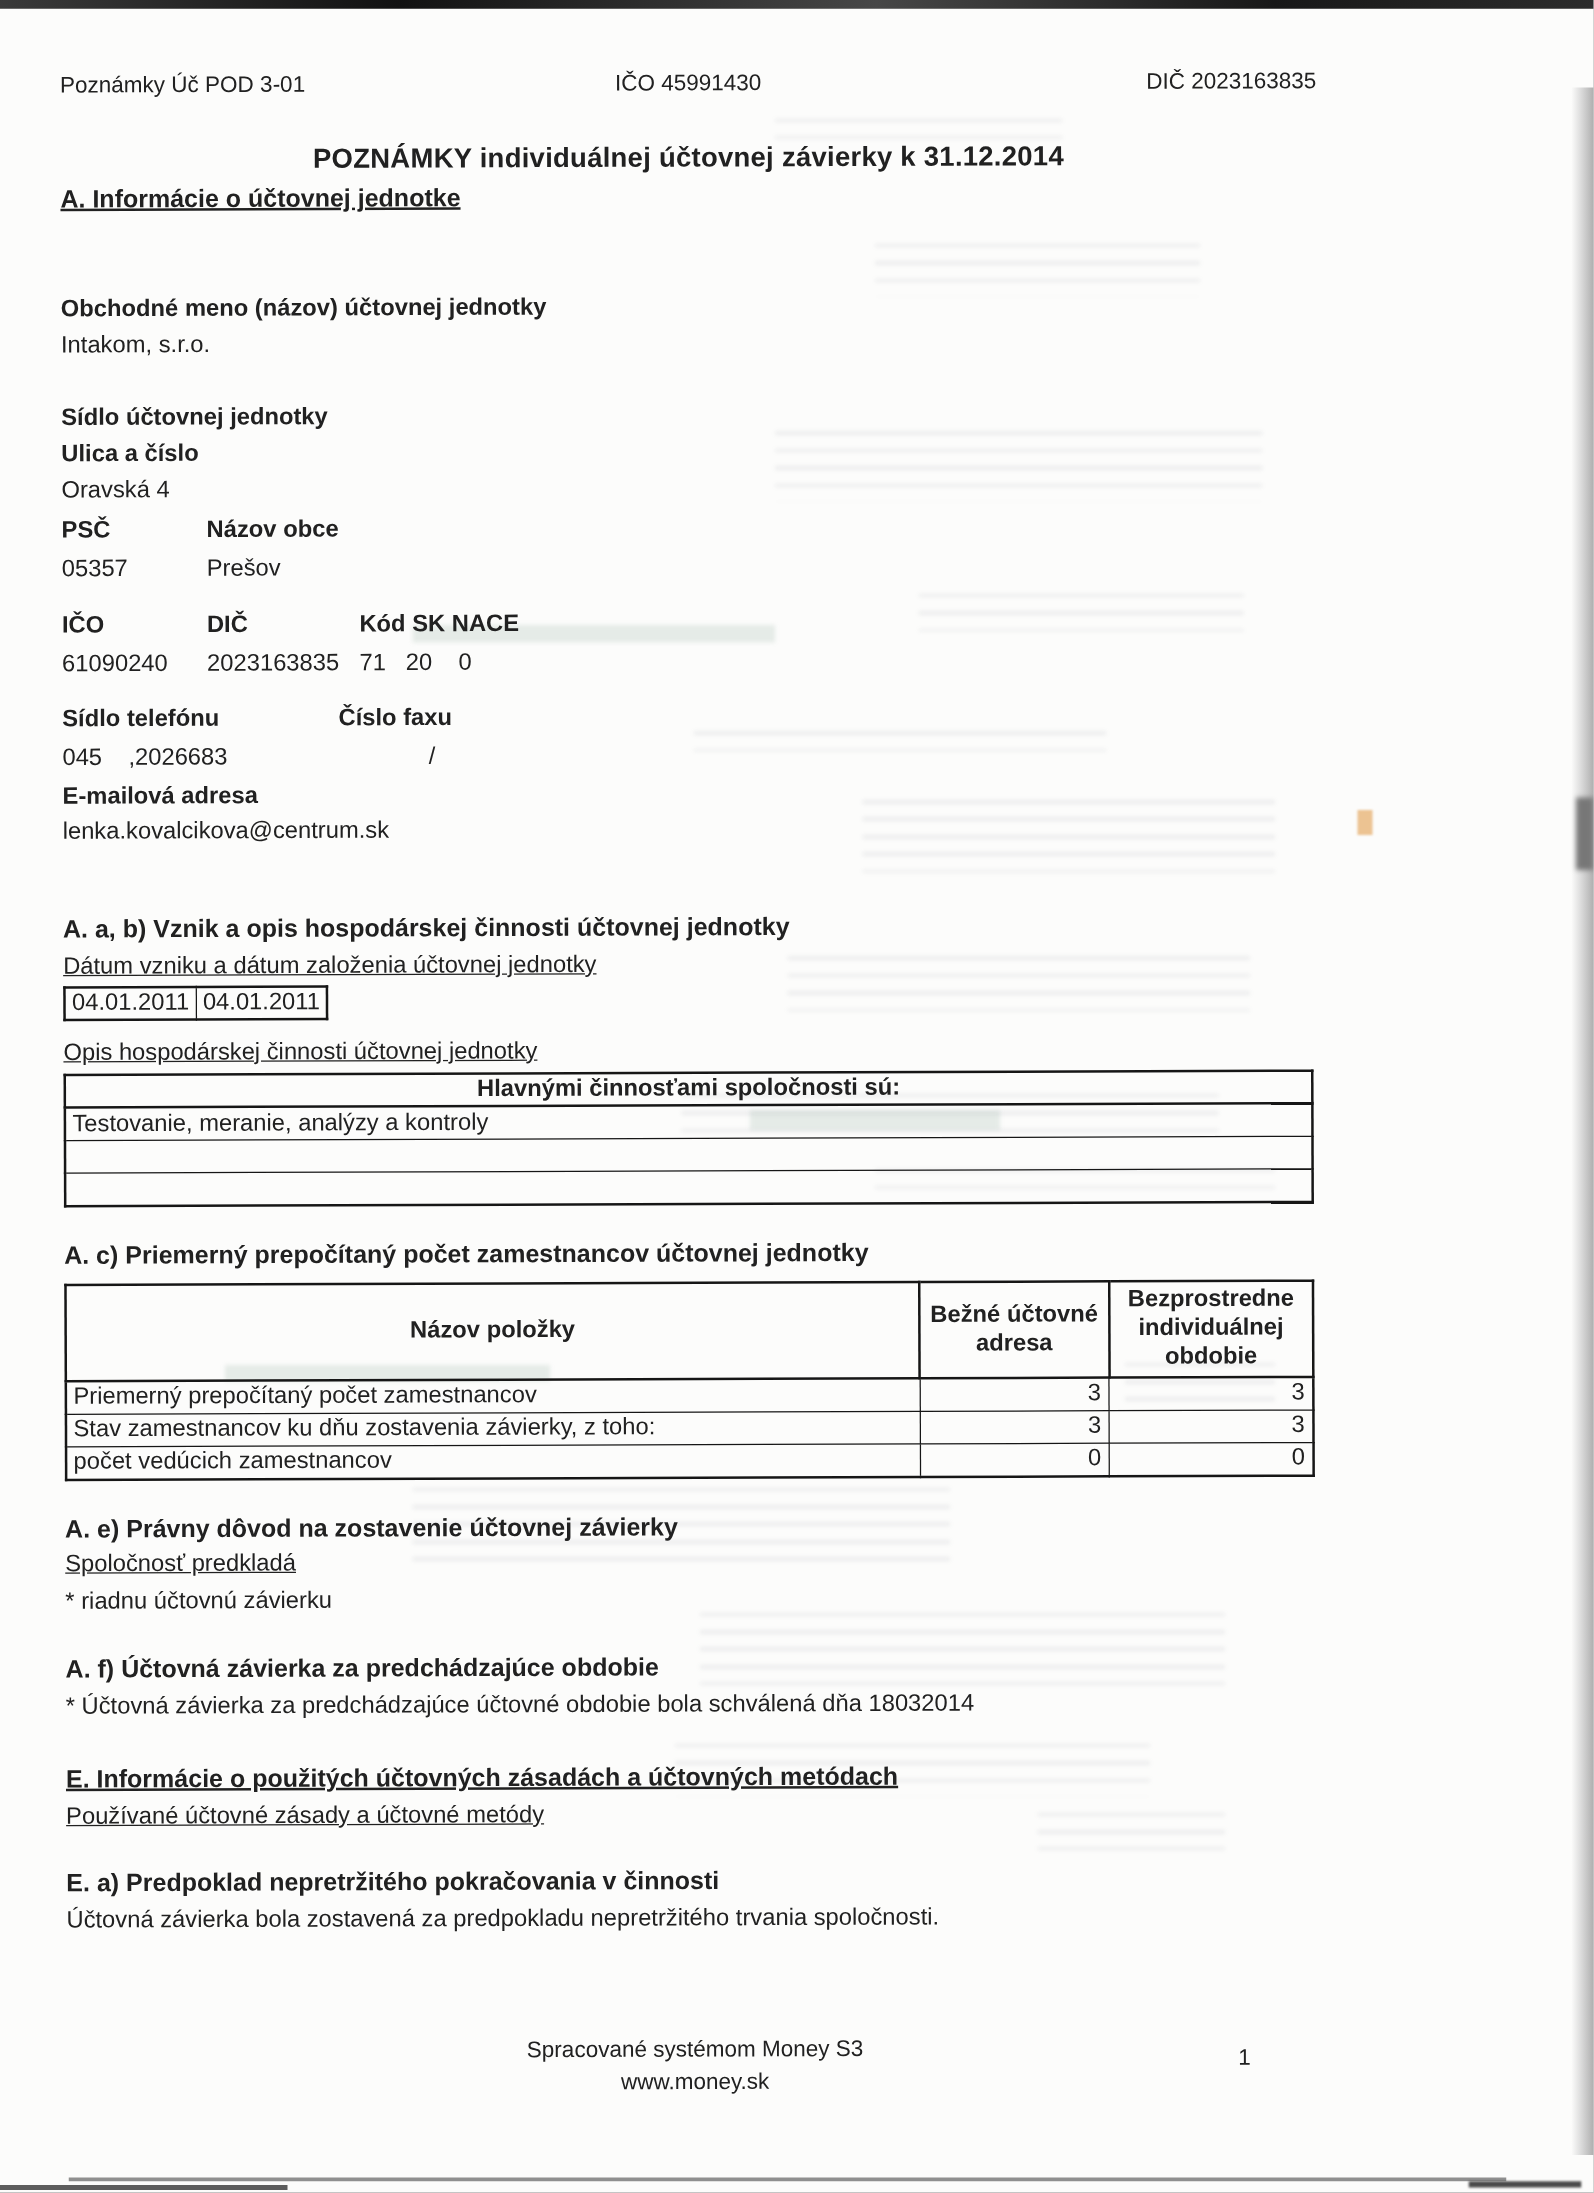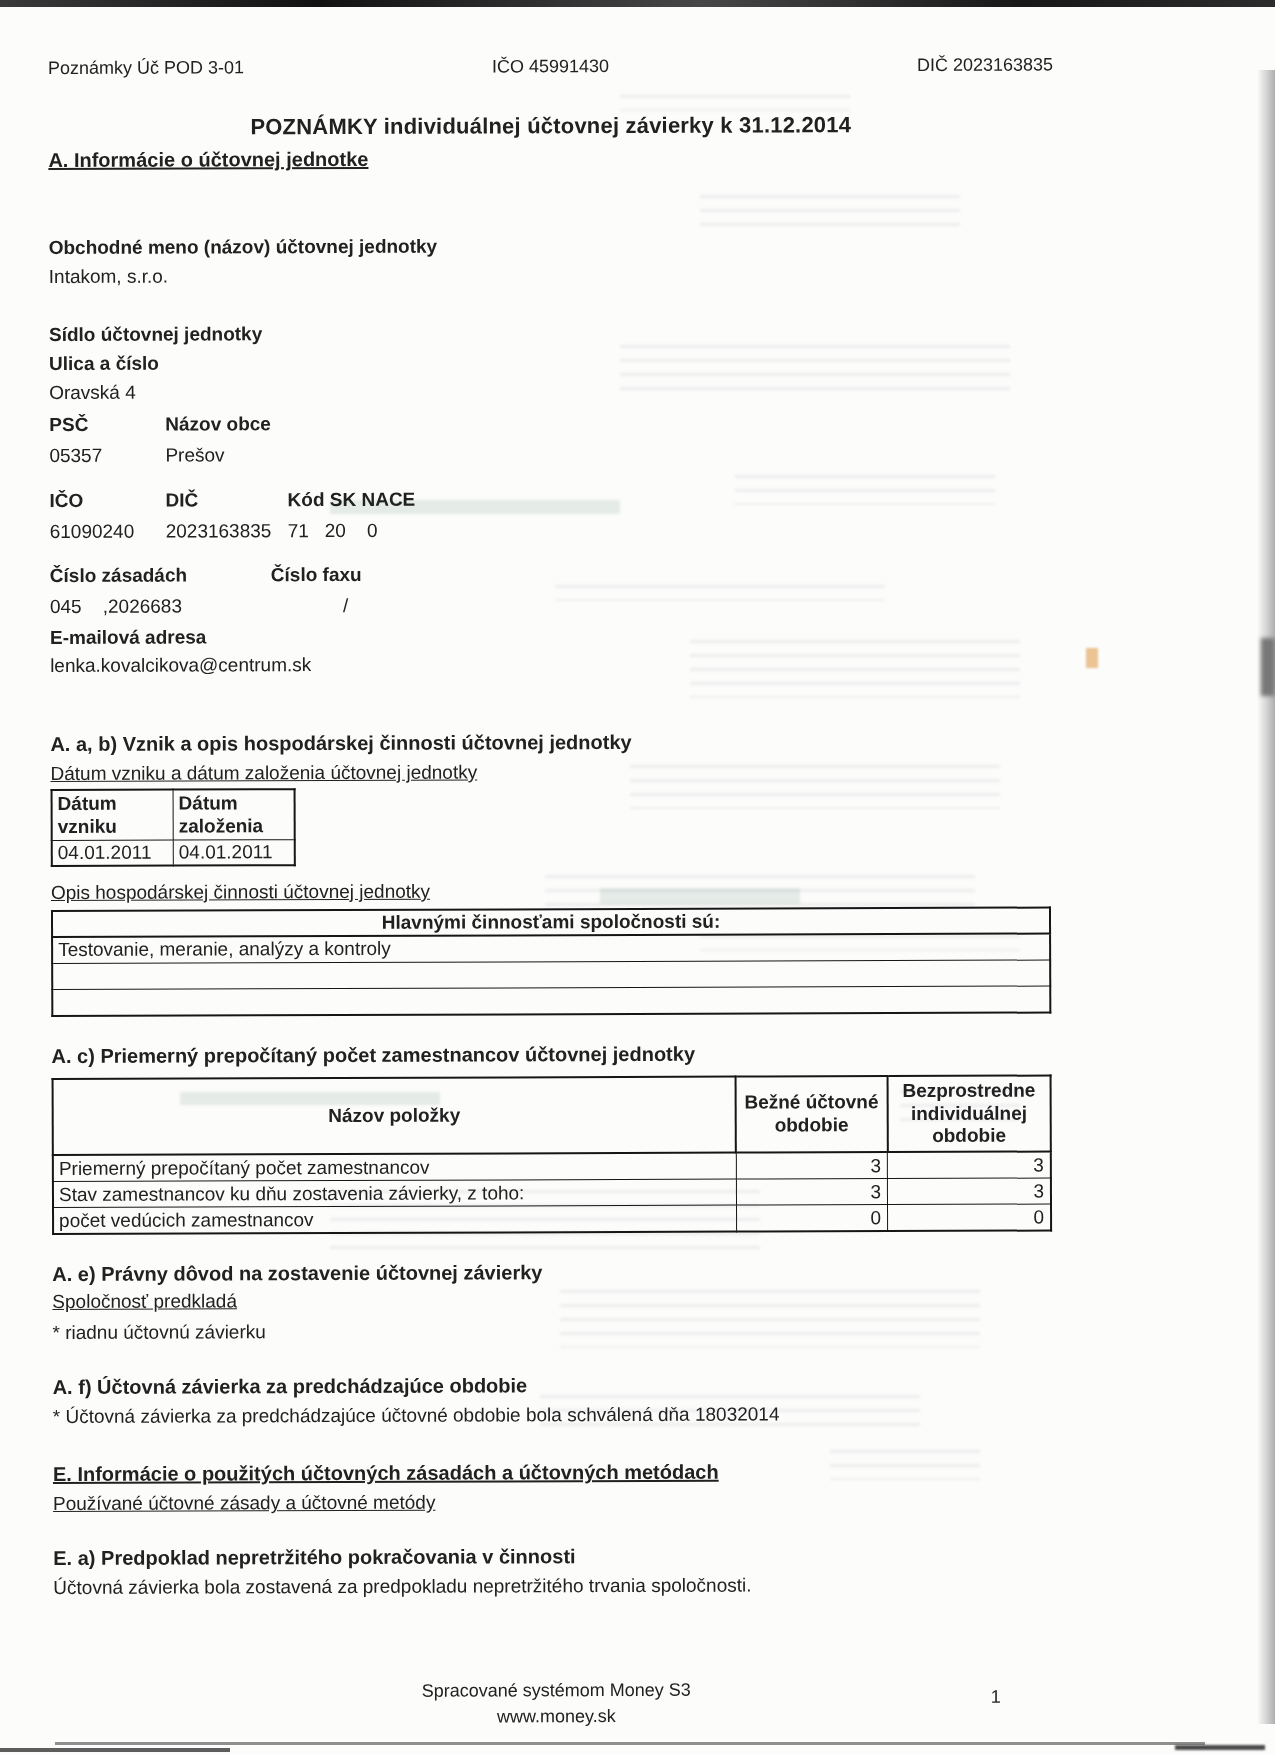--- a/index.html
+++ b/index.html
@@ -124,41 +124,35 @@
       <span class="lbl">DIČ</span>
       <span class="lbl">Kód SK NACE</span>
     </div>
     <div class="grid3 mt6">
       <span class="val">61090240</span>
       <span class="val">2023163835</span>
       <span class="val pre">71   20    0</span>
     </div>
 
     <div class="gridtel" style="margin-top:20px">
-      <span class="lbl">Číslo zásadách</span>
+      <span class="lbl">Sídlo telefónu</span>
       <span class="lbl">Číslo faxu</span>
     </div>
     <div class="gridtel mt6">
       <span class="val pre">045    ,2026683</span>
       <span class="val" style="padding-left:72px">/</span>
     </div>
     <div class="lbl mt6">E-mailová adresa</div>
     <div class="val mt4">lenka.kovalcikova@centrum.sk</div>
 
     <div class="h2" style="margin-top:54px">A. a, b) Vznik a opis hospodárskej činnosti účtovnej jednotky</div>
     <div class="val ul mt6">Dátum vzniku a dátum založenia účtovnej jednotky</div>
 
     <table class="t-dates">
       <tbody>
-          <tr>
-        <th>Dátum
-vzniku</th>
-        <th>Dátum
-založenia</th>
-      </tr>
       <tr>
         <td>04.01.2011</td>
         <td>04.01.2011</td>
       </tr>
     </tbody>
       </table>
 
     <div class="val ul" style="margin-top:14px">Opis hospodárskej činnosti účtovnej jednotky</div>
     <table class="t-act">
       <tbody>
@@ -176,21 +170,21 @@
       </tr>
     </tbody>
       </table>
 
     <div class="h2" style="margin-top:28px">A. c)  Priemerný prepočítaný počet zamestnancov účtovnej jednotky</div>
     <table class="t-emp">
       <tbody>
           <tr>
         <th class="col-name pre" style="white-space:pre-line">Názov položky</th>
         <th class="col-cur" style="white-space:pre-line">Bežné účtovné
-obdobie</th>
+adresa</th>
         <th class="col-prev" style="white-space:pre-line">Bezprostredne
 individuálnej
 obdobie</th>
       </tr>
       <tr>
         <td>Priemerný prepočítaný počet zamestnancov</td>
         <td class="num">3</td>
         <td class="num">3</td>
       </tr>
       <tr>

